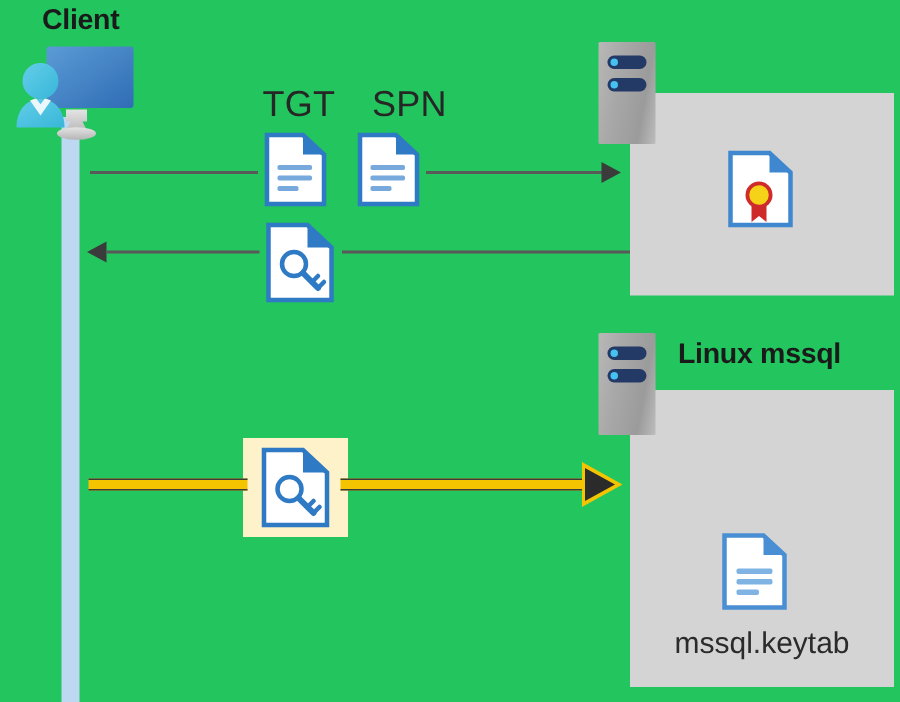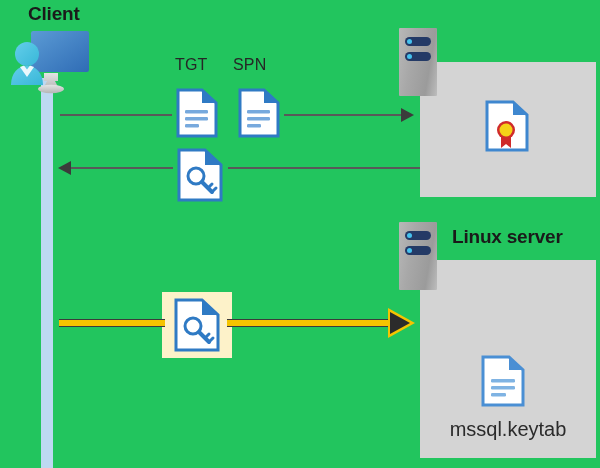--- a/index.html
+++ b/index.html
@@ -145,26 +145,26 @@
   .docicon { width: 42px; height: 50px; }
   #tgt-doc  { left: 176px; top: 88px; }
   #spn-doc  { left: 238px; top: 88px; }
   #key-doc-1 { left: 177px; top: 148px; width: 46px; height: 54px; }
   #key-doc-2 { left: 174px; top: 298px; width: 46px; height: 54px; }
   #keytab-doc { left: 481px; top: 355px; width: 44px; height: 52px; }
   #cert-doc { left: 485px; top: 100px; width: 44px; height: 52px; }
 
   
   .doclabel {
-    font-size: 16px;
+    font-size: 24px;
     color: #262626;
     letter-spacing: 0.2px;
   }
   #tgt-label { left: 175px; top: 56px; }
-  #spn-label { left: 233px; top: 56px; }
+  #spn-label { left: 248px; top: 56px; }
 
   
   #sql-icon { left: 478px; top: 282px; width: 50px; height: 58px; }
 
   
   #keytab-label {
     left: 420px; top: 418px;
     width: 176px;
     text-align: center;
     font-size: 20px;
@@ -221,21 +221,21 @@
     <svg width="44" height="52" viewBox="0 0 44 52">
       <path d="M2 2 h26 l14 13 v35 h-40 z" fill="#ffffff" stroke="#3f87cf" stroke-width="3"></path>
       <path d="M28 2 l14 13 h-14 z" fill="#3f87cf"></path>
 
       <path d="M16 34 l0 14 l5 -4 l5 4 l0 -14 z" fill="#cf2a2a"></path>
       <circle cx="21" cy="30" r="9" fill="#d02b2b"></circle>
       <circle cx="21" cy="30" r="6.5" fill="#f5d218"></circle>
     </svg>
   </div>
 
-  <div class="abs title" id="linux-title">Linux server</div>
+  <div class="abs title" id="linux-title">Linux mssql</div>
 
   <div class="abs server-box" id="lin-box"></div>
 
   <div class="abs rack" id="lin-rack">
     <span class="pill p1"></span>
     <span class="pill p2"></span>
   </div>
 
 
   <div class="abs" id="keytab-doc">

